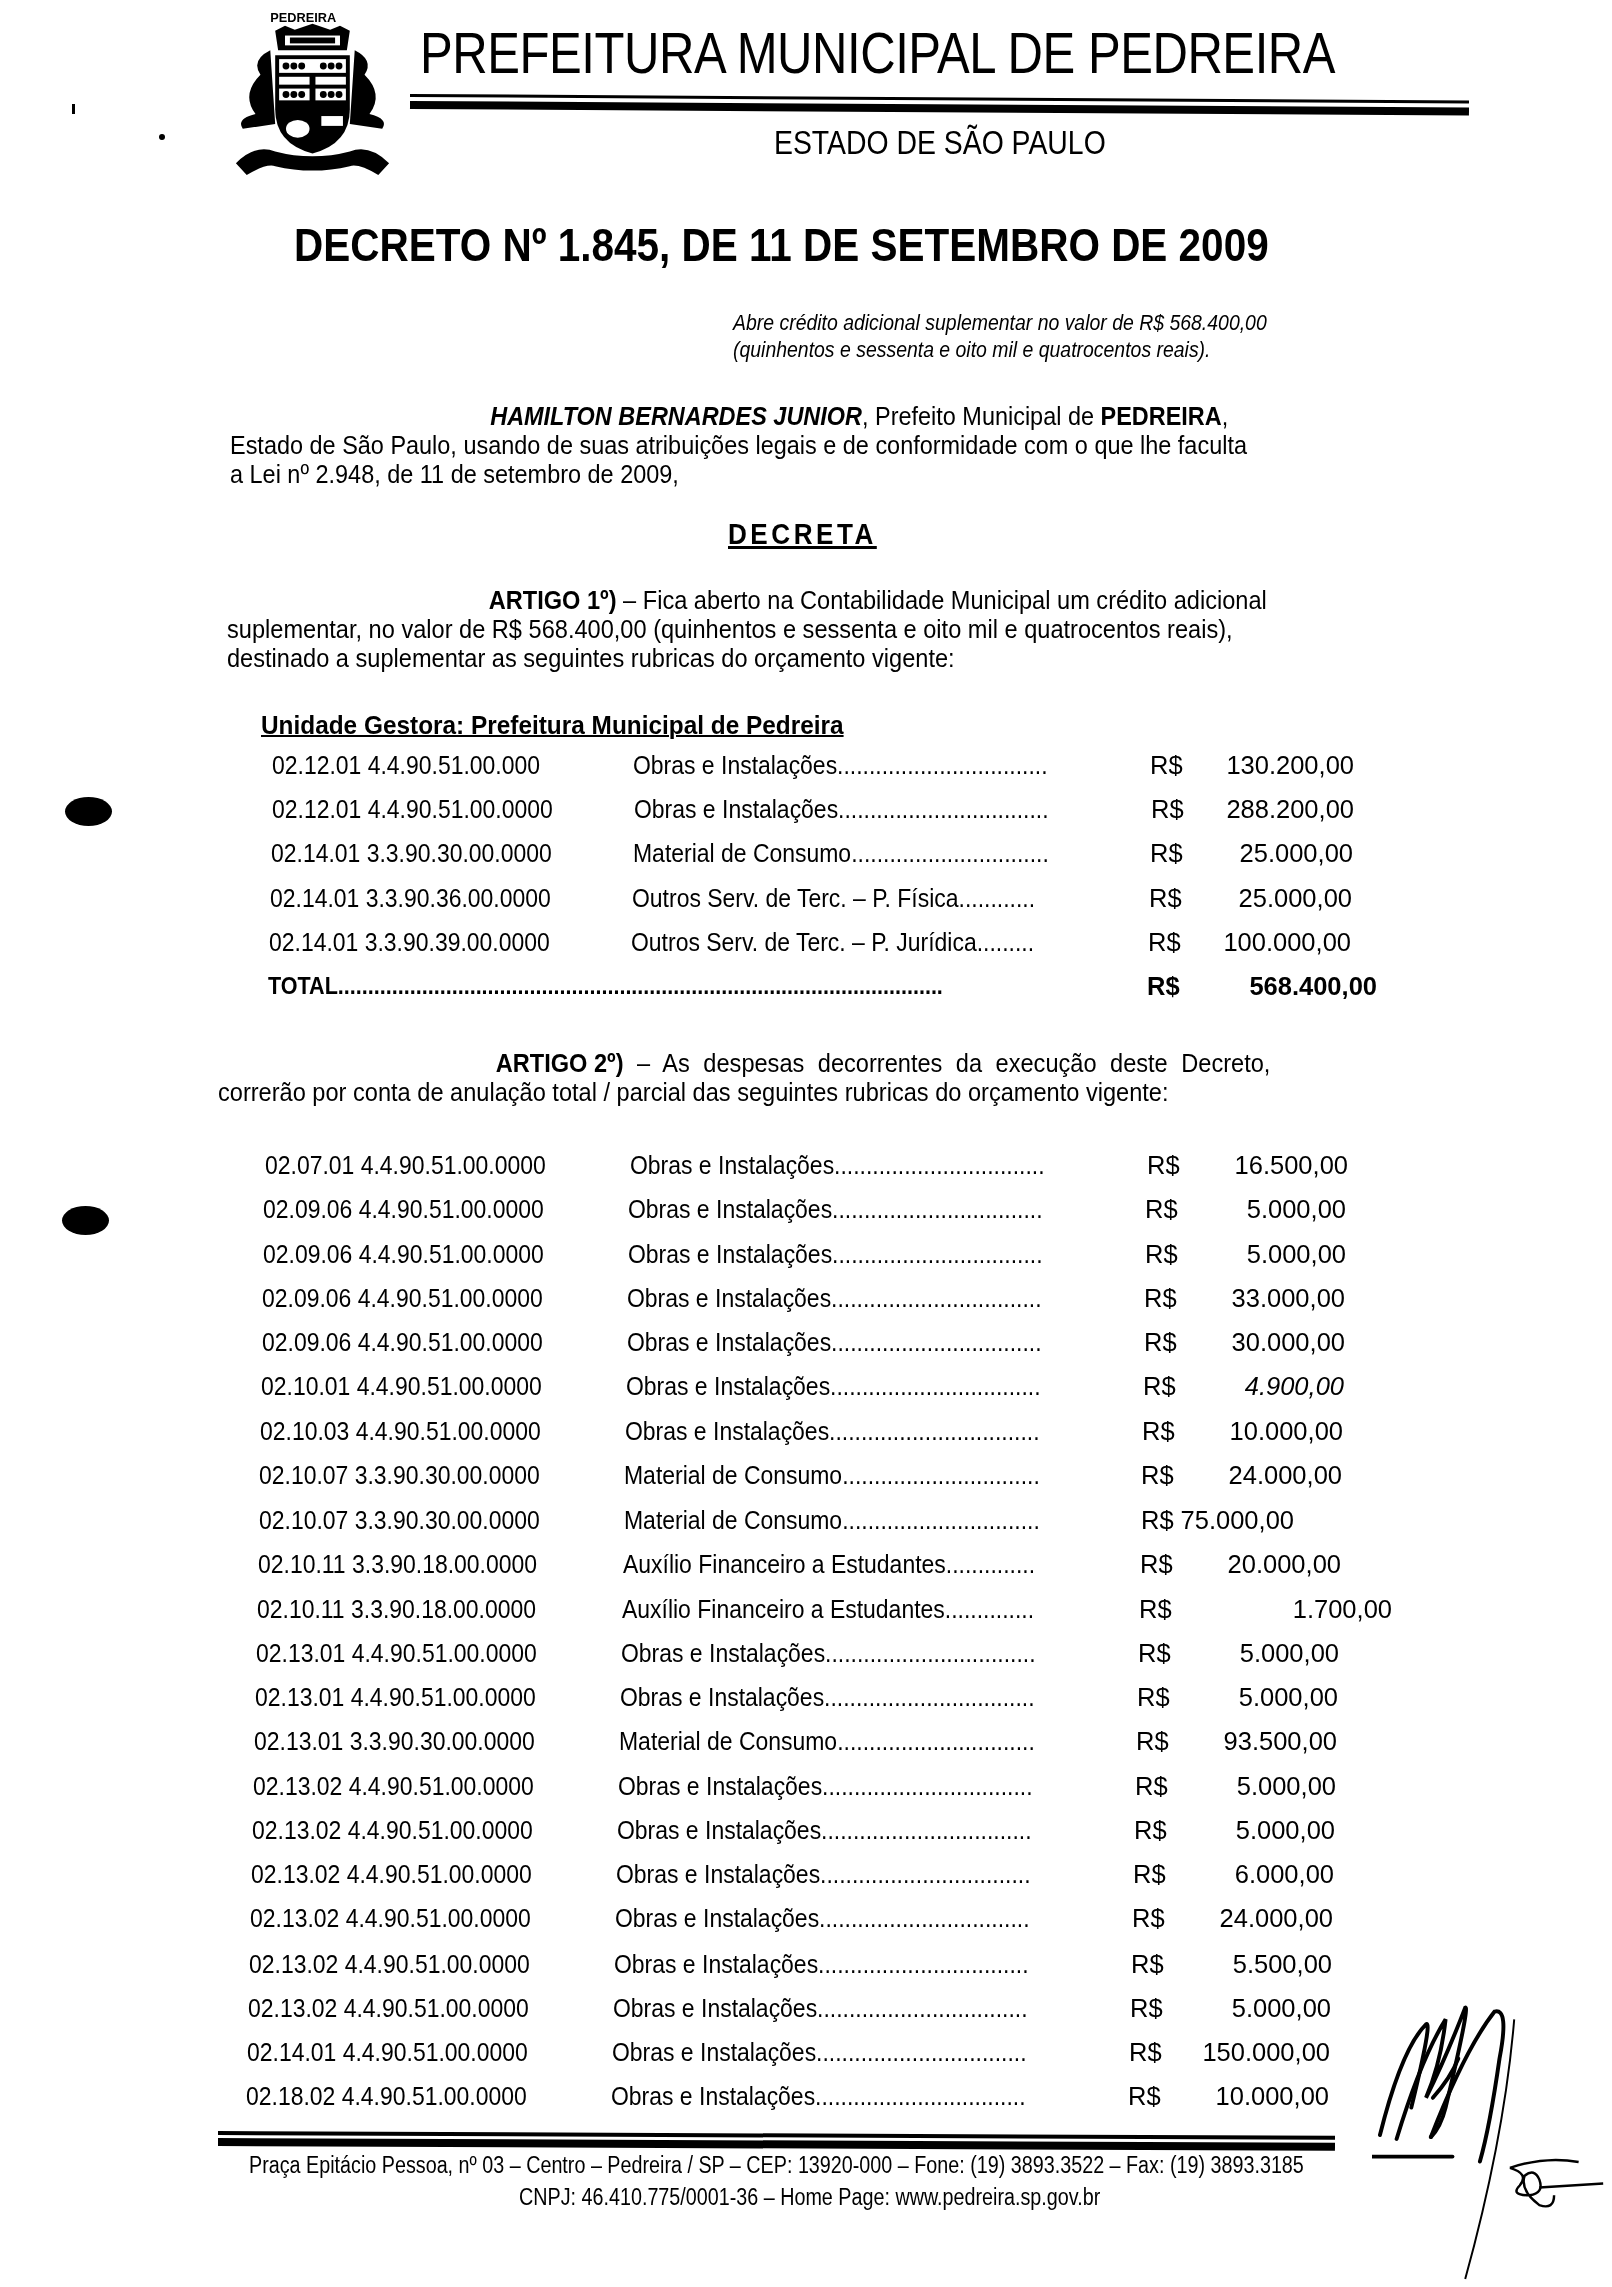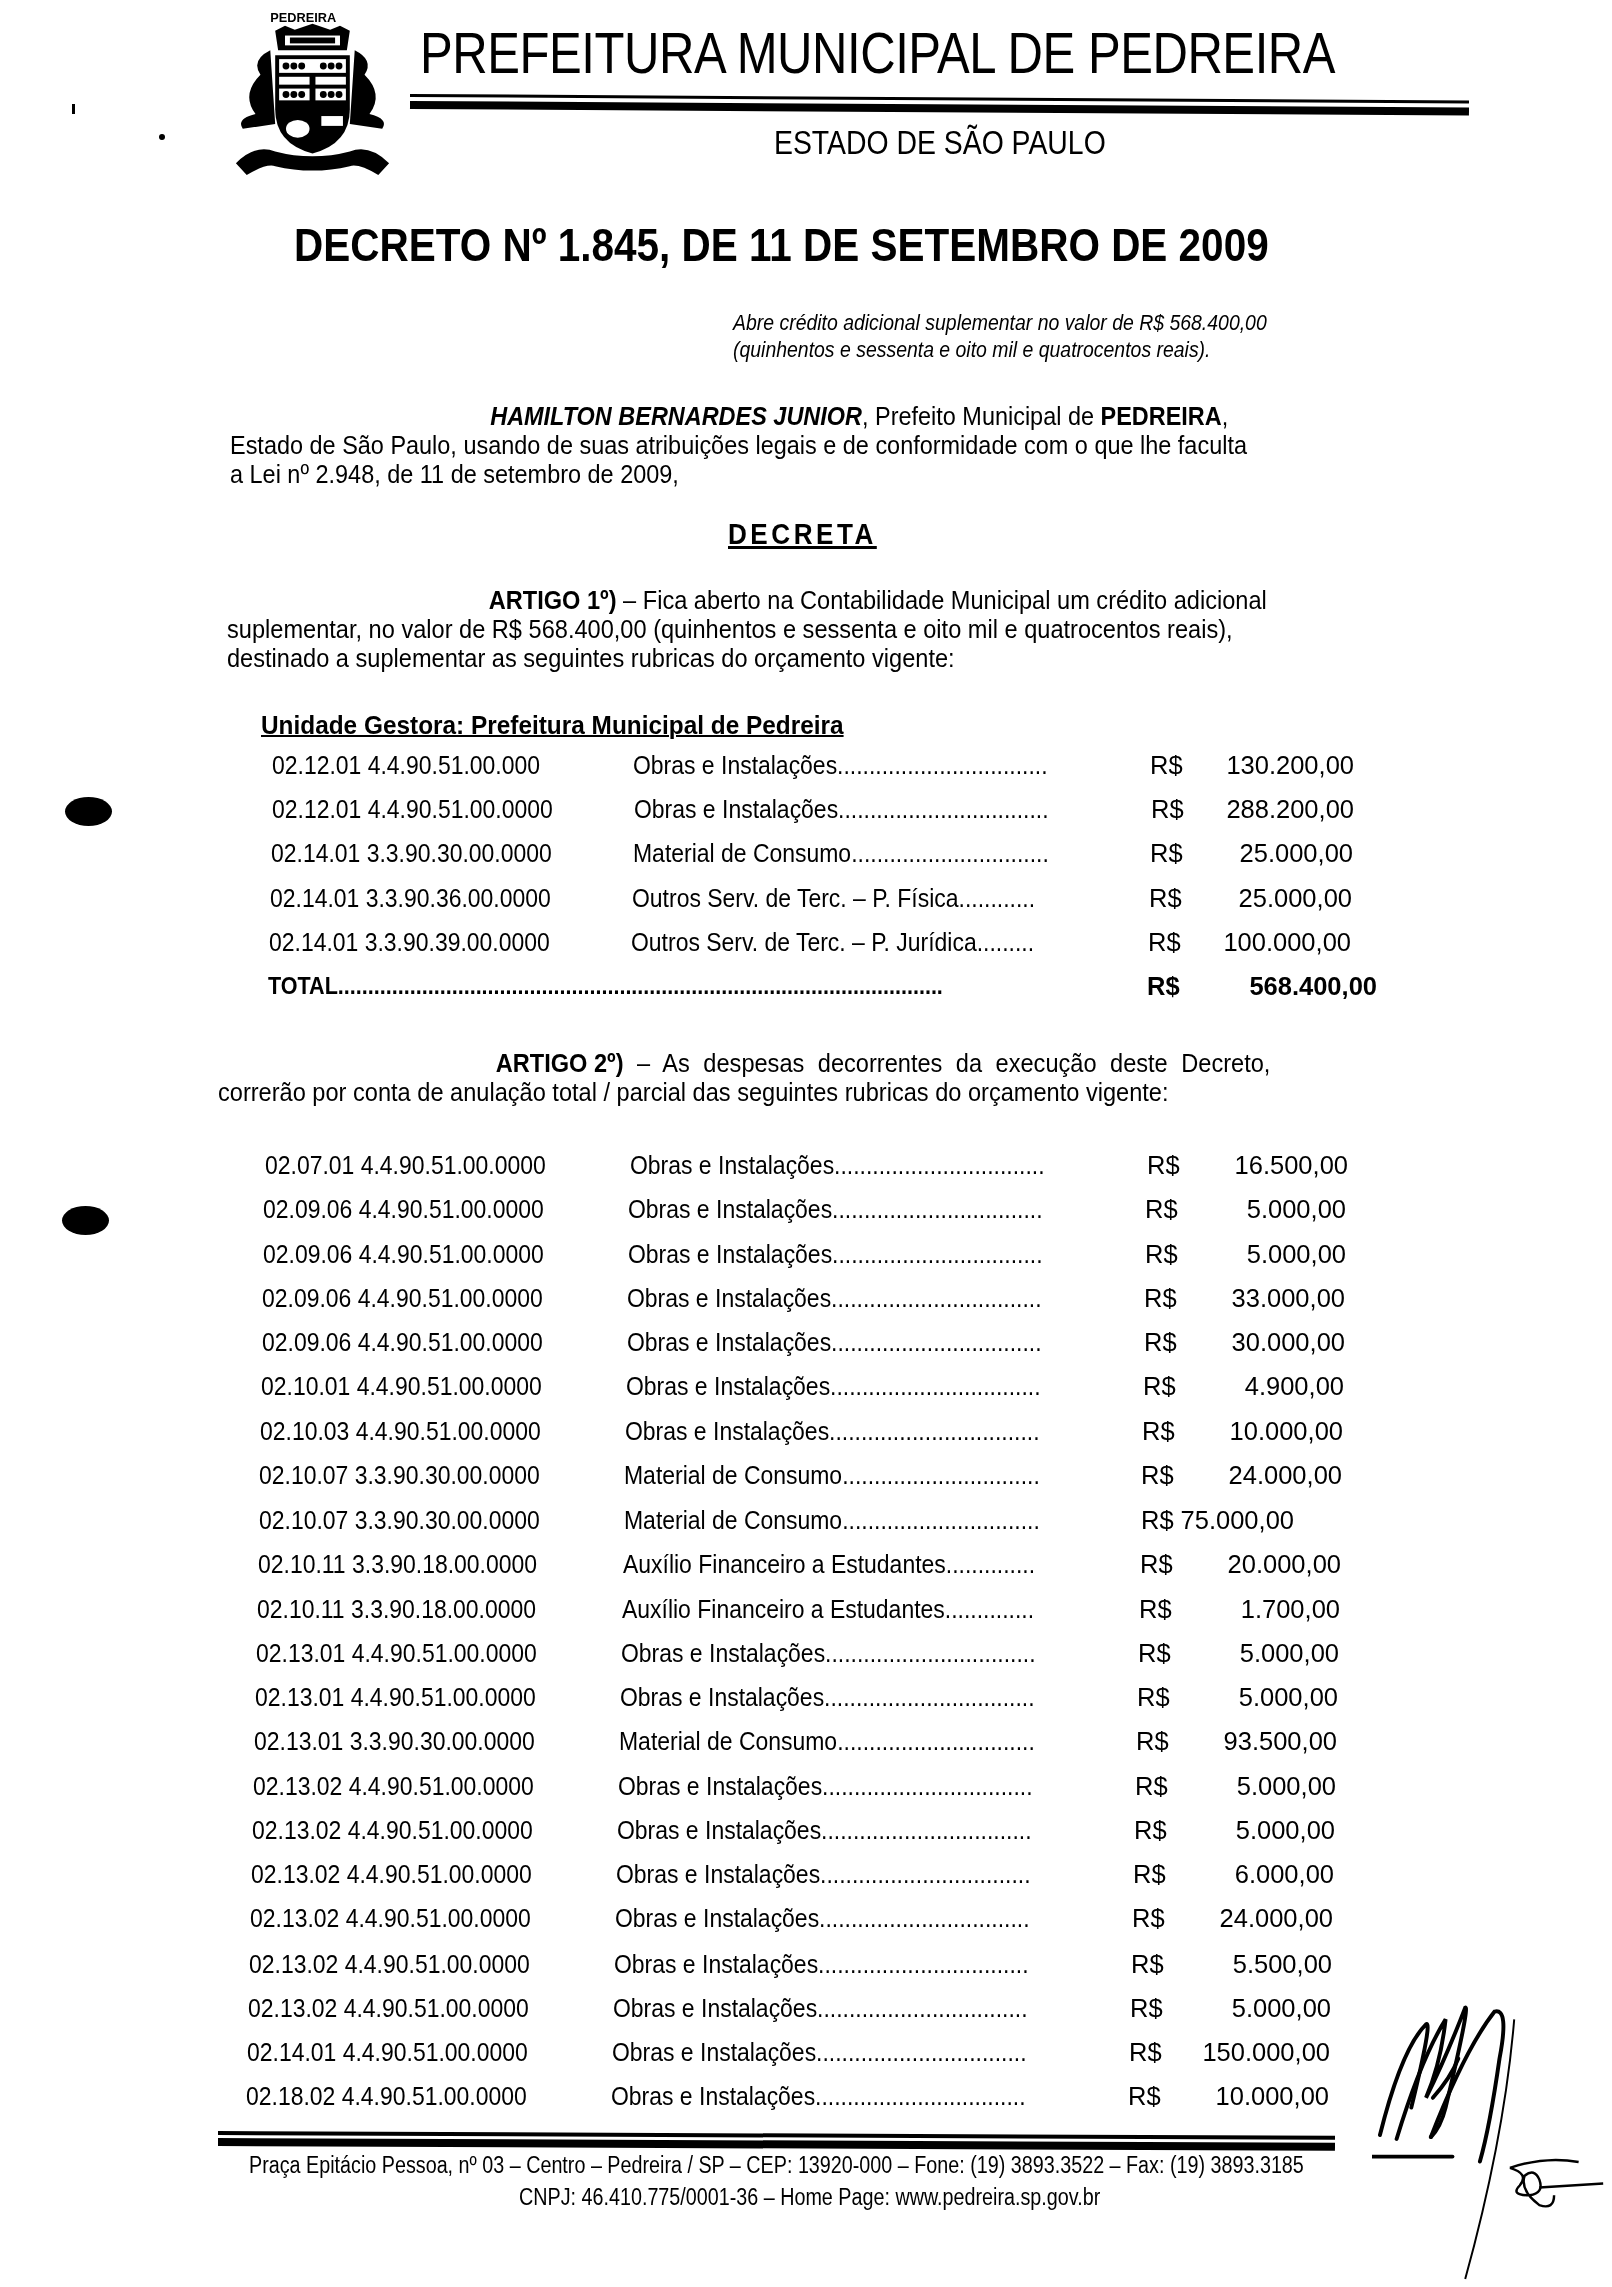--- a/index.html
+++ b/index.html
@@ -192,21 +192,21 @@
     <div class="row" style="left: 262px; top: 1328px;">
       <span class="code" style="left: 0px;">02.09.06 4.4.90.51.00.0000</span>
       <span class="desc" style="left: 365px;">Obras e Instalações.................................</span>
       <span class="cur" style="left: 882px;">R$</span>
       <span class="amt" style="left: 936px; width: 147px;">30.000,00</span>
     </div>
     <div class="row" style="left: 261px; top: 1372px;">
       <span class="code" style="left: 0px;">02.10.01 4.4.90.51.00.0000</span>
       <span class="desc" style="left: 365px;">Obras e Instalações.................................</span>
       <span class="cur" style="left: 882px;">R$</span>
-      <span class="amt" style="left: 936px; width: 147px;">4.900,00</span>
+      <span class="amt" style="left: 936px; width: 147px; font-style: italic;">4.900,00</span>
     </div>
     <div class="row" style="left: 260px; top: 1417px;">
       <span class="code" style="left: 0px;">02.10.03 4.4.90.51.00.0000</span>
       <span class="desc" style="left: 365px;">Obras e Instalações.................................</span>
       <span class="cur" style="left: 882px;">R$</span>
       <span class="amt" style="left: 936px; width: 147px;">10.000,00</span>
     </div>
     <div class="row" style="left: 259px; top: 1461px;">
       <span class="code" style="left: 0px;">02.10.07 3.3.90.30.00.0000</span>
       <span class="desc" style="left: 365px;">Material de Consumo...............................</span>
@@ -222,21 +222,21 @@
     <div class="row" style="left: 258px; top: 1550px;">
       <span class="code" style="left: 0px;">02.10.11 3.3.90.18.00.0000</span>
       <span class="desc" style="left: 365px;">Auxílio Financeiro a Estudantes..............</span>
       <span class="cur" style="left: 882px;">R$</span>
       <span class="amt" style="left: 936px; width: 147px;">20.000,00</span>
     </div>
     <div class="row" style="left: 257px; top: 1595px;">
       <span class="code" style="left: 0px;">02.10.11 3.3.90.18.00.0000</span>
       <span class="desc" style="left: 365px;">Auxílio Financeiro a Estudantes..............</span>
       <span class="cur" style="left: 882px;">R$</span>
-      <span class="amt" style="left: 936px; width: 147px;">1.700,00</span>
+      <span class="amt" style="left: 988px; width: 147px;">1.700,00</span>
     </div>
     <div class="row" style="left: 256px; top: 1639px;">
       <span class="code" style="left: 0px;">02.13.01 4.4.90.51.00.0000</span>
       <span class="desc" style="left: 365px;">Obras e Instalações.................................</span>
       <span class="cur" style="left: 882px;">R$</span>
       <span class="amt" style="left: 936px; width: 147px;">5.000,00</span>
     </div>
     <div class="row" style="left: 255px; top: 1683px;">
       <span class="code" style="left: 0px;">02.13.01 4.4.90.51.00.0000</span>
       <span class="desc" style="left: 365px;">Obras e Instalações.................................</span>

